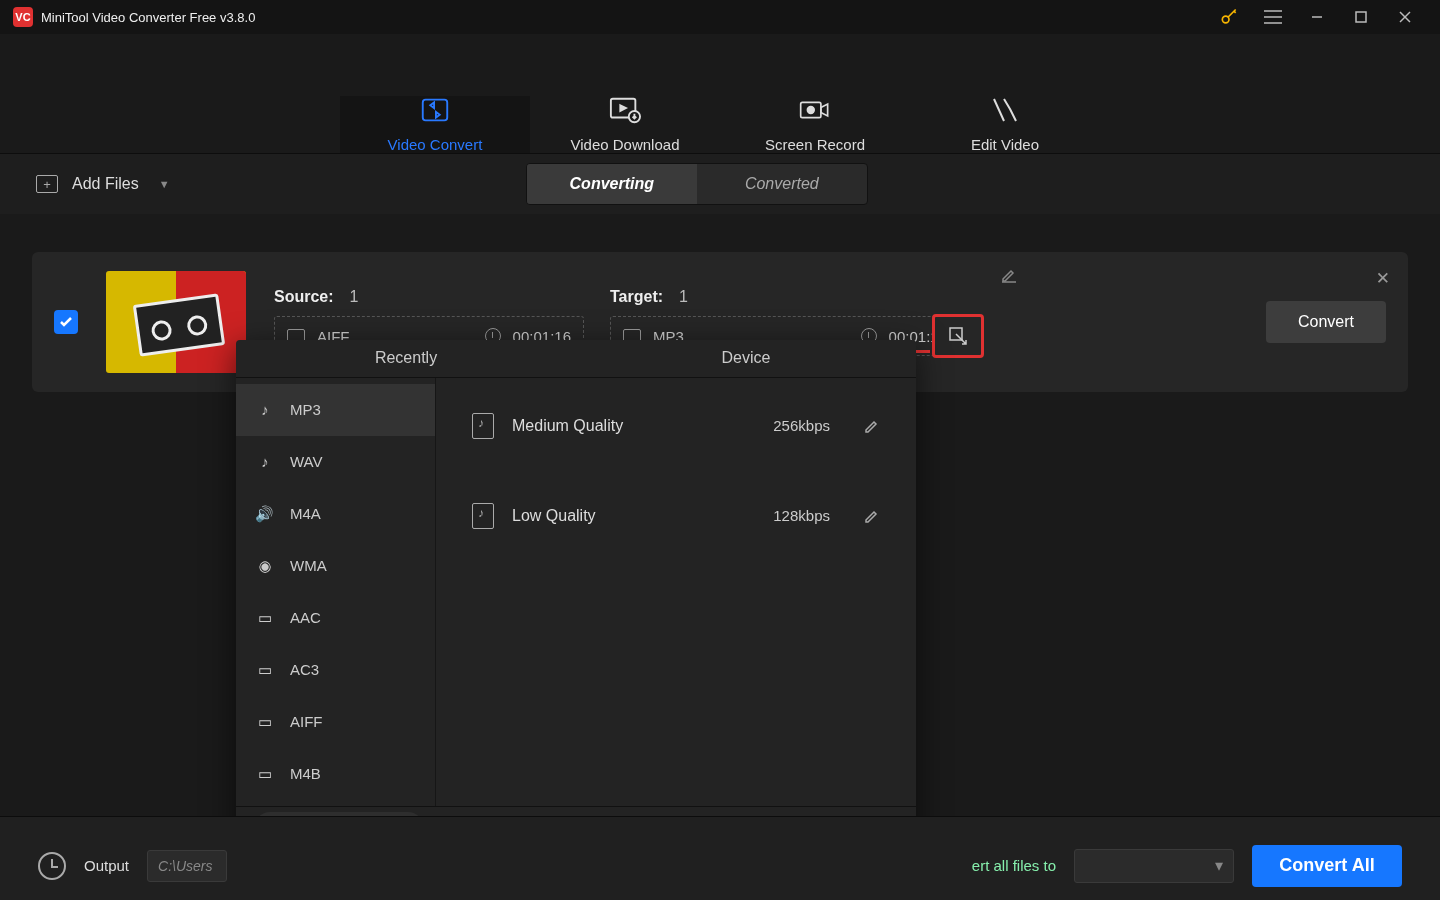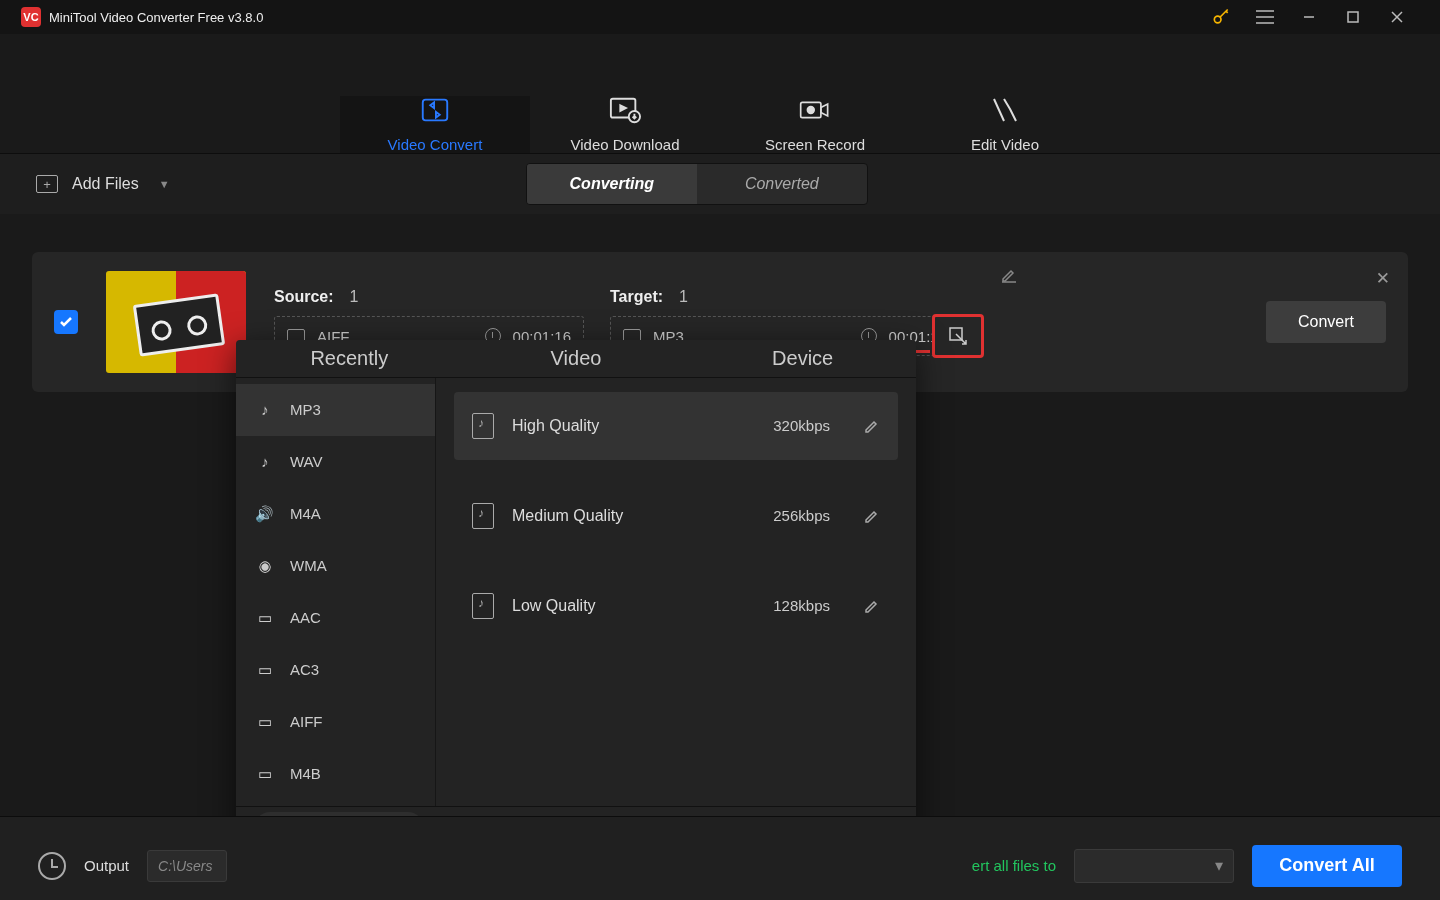--- a/index.html
+++ b/index.html
@@ -1,19 +1,19 @@
 <!DOCTYPE html>
 <html><head>
 <meta charset="utf-8">
 <style>
 * { margin:0; padding:0; box-sizing:border-box; font-family:"Segoe UI",Arial,sans-serif; }
 body { background:#1a1a1a; width:1440px; height:900px; overflow:hidden; color:#ccc; position:relative; }
 
 
-.titlebar { height:34px; background:#141414; display:flex; align-items:center; padding:0 21px; }
+.titlebar { height:34px; background:#141414; display:flex; align-items:center; padding:0 13px; }
 .app-logo { width:20px; height:20px; background:#e03131; border-radius:4px; display:flex; align-items:center; justify-content:center; color:#fff; font-size:11px; font-weight:bold; margin-right:8px; }
 .titlebar-title { color:#eee; font-size:13px; flex:1; }
 .titlebar-ctrl { width:44px; height:34px; display:flex; align-items:center; justify-content:center; color:#bbb; cursor:pointer; }
 .key-icon { width:44px; height:34px; display:flex; align-items:center; justify-content:center; color:#f7b500; cursor:pointer; }
 
 
 .topnav { height:120px; background:#1a1a1a; display:flex; justify-content:center; align-items:flex-end; border-bottom:1px solid #0d0d0d; }
 .topnav-item { width:190px; display:flex; flex-direction:column; align-items:center; justify-content:center; gap:12px; color:#ddd; font-size:15px; cursor:pointer; }
 .topnav-item.active { background:#141414; color:#2979ff; }
 .topnav-icon { width:32px; height:28px; display:flex; align-items:center; justify-content:center; }
@@ -48,21 +48,21 @@
 .st-box .clock{width:16px;height:16px;border:1.5px solid #999;border-radius:50%;position:relative;}
 .st-box .clock::after{content:"";position:absolute;left:6px;top:3px;width:1.5px;height:6px;background:#999;}
 .edit-target{position:absolute; right:390px; top:14px; color:#888; width:18px;height:18px; }
 
 .card-close{ position:absolute; right:18px; top:16px; color:#999; font-size:17px; cursor:pointer;}
 .convert-btn{ position:absolute; right:22px; top:50%; transform:translateY(-50%); background:#3d3d3d; color:#fff; width:120px; height:42px; border:none; border-radius:4px; font-size:16px; cursor:pointer;}
 
 
 .popup{ position:absolute; left:236px; top:340px; width:680px; height:510px; background:#232323; border-radius:4px; box-shadow:0 8px 32px rgba(0,0,0,.6); display:flex; flex-direction:column;}
 .popup-tabs{ height:48px; display:flex; align-items:stretch; border-bottom:1px solid #111;}
-.ptab{ flex:1; display:flex; align-items:center; justify-content:center; font-size:20px; color:#ccc; cursor:pointer; position:relative;}
+.ptab{ flex:1; display:flex; align-items:center; justify-content:center; font-size:16px; color:#ccc; cursor:pointer; position:relative;}
 .ptab.active{ color:#2979ff; }
 .ptab.active::after{ content:""; position:absolute; bottom:4px; left:30%; right:30%; height:2px; background:#2979ff;}
 .ptab.red-outline{ outline:3px solid #e03131; outline-offset:-3px;}
 .popup-body{ flex:1; display:flex; }
 
 .fmt-list{ width:200px; background:#232323; overflow-y:auto; border-right:1px solid #161616; padding:6px 0;}
 .fmt-item{ height:52px; display:flex; align-items:center; gap:14px; padding:0 18px; color:#ccc; font-size:15px; cursor:pointer;}
 .fmt-item.selected{ background:#333; }
 .fmt-item .fi-ic{ width:22px; height:18px; display:flex; align-items:center; justify-content:center; color:#ccc;}
 .fmt-list::-webkit-scrollbar{width:6px;} .fmt-list::-webkit-scrollbar-thumb{background:#444;border-radius:3px;}
@@ -88,21 +88,21 @@
 .red-arrow{ position:absolute; left:700px; top:350px; width:230px; height:3px; background:#e03131;}
 .red-arrow::before{content:""; position:absolute; left:-2px; top:-7px; border:9px solid transparent; border-right-color:#e03131;}
 
 
 .bottombar{ position:absolute; left:0; right:0; bottom:0; height:84px; background:#202020; display:flex; align-items:center; padding:14px 38px 0 38px; gap:18px; border-top:1px solid #0c0c0c;}
 .alarm{ width:28px; height:28px; border:2px solid #aaa; border-radius:50%; position:relative;}
 .alarm::before{content:"";position:absolute;left:11px;top:5px;width:2px;height:9px;background:#aaa;}
 .alarm::after{content:"";position:absolute;left:11px;top:12px;width:7px;height:2px;background:#aaa;}
 .out-label{ color:#ddd; font-size:15px;}
 .out-path{ width:80px; height:32px; background:#2b2b2b; border:1px solid #3a3a3a; border-radius:3px; display:flex; align-items:center; padding:0 10px; color:#888; font-size:14px; overflow:hidden; white-space:nowrap;font-style:italic;}
-.convert-target-lbl{ margin-left:auto; color:#22c55e; font-size:15px;}
+.convert-target-lbl{ margin-left:auto; color:#86efac; font-size:15px;}
 .target-dd{ width:160px; height:34px; background:#2b2b2b; border:1px solid #3a3a3a; border-radius:3px; display:flex; align-items:center; justify-content:flex-end; padding:0 10px; color:#888; cursor:pointer;}
 .convert-all{ width:150px; height:42px; background:#1677ff; border:none; border-radius:4px; color:#fff; font-size:18px; font-weight:600; cursor:pointer;}
 
 svg{display:block;}
 </style>
 </head>
 <body>
 
 <div class="titlebar">
   <div class="app-logo">VC</div>
@@ -245,21 +245,20 @@
   <svg width="20" height="20" viewBox="0 0 20 20" fill="none" stroke="currentColor" stroke-width="1.5">
       <rect x="2" y="2" width="12" height="12"></rect>
       <path d="M8 8l10 10M14 18h4v-4"></path>
     </svg>
 </div>
 <div class="red-arrow"></div>
 
 <div class="popup">
   <div class="popup-tabs">
     <div class="ptab">Recently</div>
-    <div class="ptab">Video</div>
     <div class="ptab">Device</div>
   </div>
   <div class="popup-body">
     <div class="fmt-list">
       <div class="fmt-item selected">
           <span class="fi-ic">♪</span>
           <span>MP3</span>
         </div>
       <div class="fmt-item">
           <span class="fi-ic">♪</span>
@@ -284,30 +283,20 @@
       <div class="fmt-item">
           <span class="fi-ic">▭</span>
           <span>AIFF</span>
         </div>
       <div class="fmt-item">
           <span class="fi-ic">▭</span>
           <span>M4B</span>
         </div>
     </div>
     <div class="quality-list">
-      <div class="q-item hover">
-        <span class="qi-ic"></span>
-        <span class="q-name">High Quality</span>
-        <span class="q-rate">320kbps</span>
-        <span class="q-edit">
-            <svg width="16" height="16" viewBox="0 0 16 16" fill="none" stroke="currentColor" stroke-width="1.5">
-              <path d="M2 12l8-8 2 2-8 8H2v-2z"></path>
-            </svg>
-          </span>
-      </div>
       <div class="q-item">
         <span class="qi-ic"></span>
         <span class="q-name">Medium Quality</span>
         <span class="q-rate">256kbps</span>
         <span class="q-edit">
             <svg width="16" height="16" viewBox="0 0 16 16" fill="none" stroke="currentColor" stroke-width="1.5">
               <path d="M2 12l8-8 2 2-8 8H2v-2z"></path>
             </svg>
           </span>
       </div>

